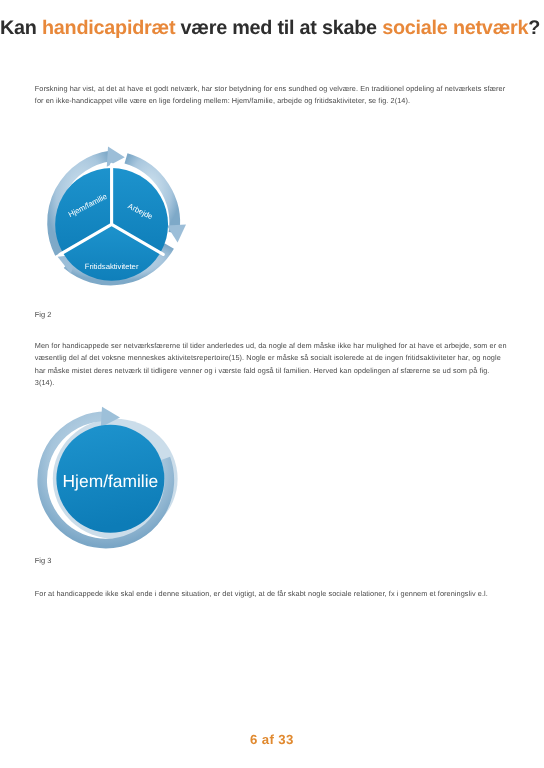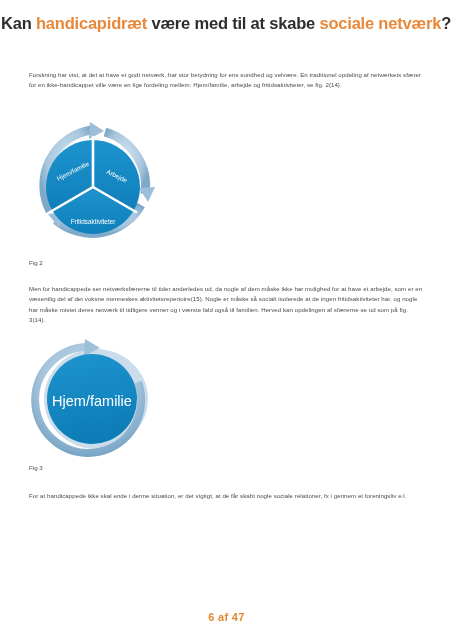--- a/index.html
+++ b/index.html
@@ -21,21 +21,21 @@
     inset: 0;
     background: #ffffff;
     padding: 0;
   }
 
   
   .header {
     position: absolute;
     left: 0;
     top: 14px;
-    width: 452px;
+    width: 402px;
     text-align: center;
     font-size: 16.5px;
     font-weight: bold;
     letter-spacing: -0.2px;
     white-space: nowrap;
     color: #2e2e2e;
   }
   .header .hl {
     color: #e8883a;
     font-weight: bold;
@@ -175,15 +175,15 @@
       <circle cx="66" cy="62" r="45" fill="url(#pieGrad3)"></circle>
 
       <text class="fig-label" x="66" y="69" font-size="14.5" text-anchor="middle">Hjem/familie</text>
     </svg>
   </div>
 
   <div class="fig-caption" id="cap3">Fig 3</div>
 
   <div class="para" id="para3">For at handicappede ikke skal ende i denne situation, er det vigtigt, at de får skabt nogle sociale relationer, fx i gennem et foreningsliv e.l.</div>
 
-  <div class="footer">6 af 47</div>
+  <div class="footer">6 af 33</div>
 
 </div>
 
 </body></html>

